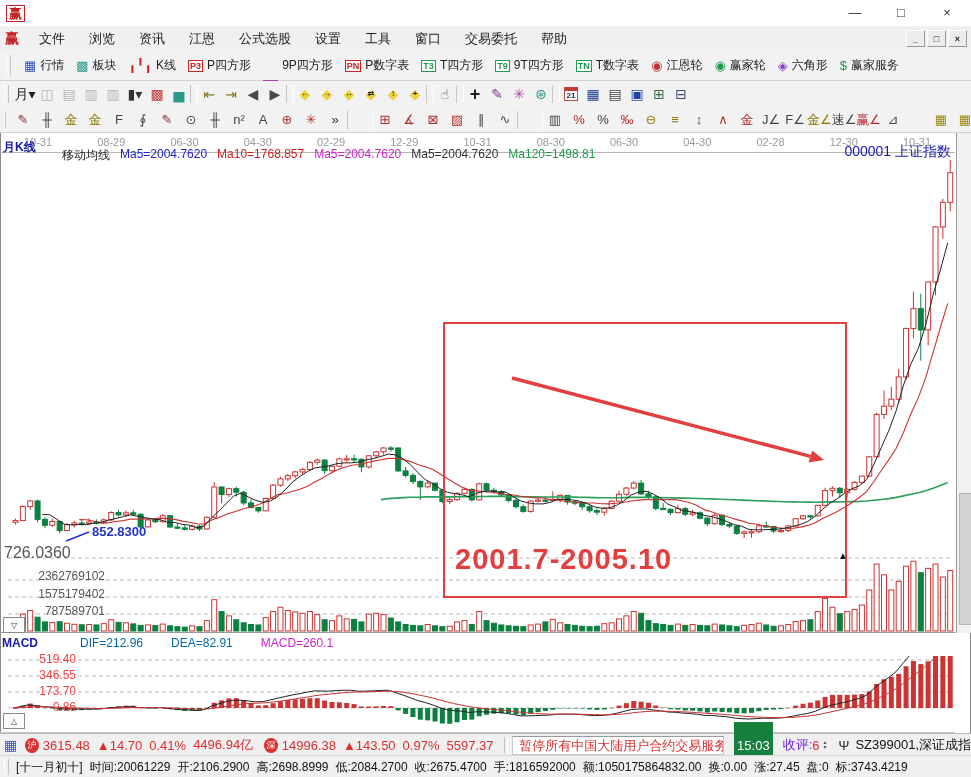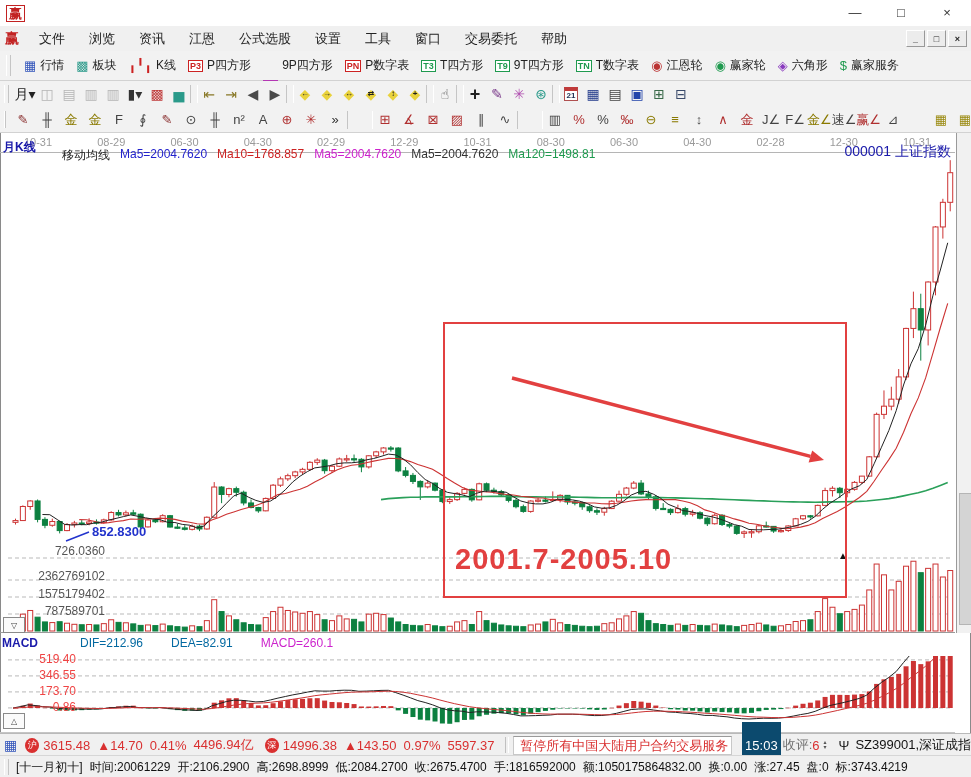--- a/index.html
+++ b/index.html
@@ -36,21 +36,21 @@
   .tbtn.spacer{flex:1}
   .tbtn.big{font-size:18px;font-weight:bold}
   .tbtn .g.cal{font-size:8px;font-weight:bold;border:1px solid #b05050;border-top:4px solid #c03a3a;background:#fff;padding:0 2px;line-height:9px}
   .tb3 .tbtn{min-width:24px;font-size:13px}
   
   #plot{left:0;top:0;pointer-events:none}
   .datelbl{position:absolute;top:136px;font-size:11px;color:#9a9a9a;transform:translateX(-50%)}
   .panelabel{left:3px;top:139px;font-size:12px;font-weight:bold;color:#1a1aaa}
   .legend{left:62px;top:147px;font-size:12px;display:flex;gap:10px;white-space:nowrap}
   .symlabel{right:20px;top:143px;font-size:14px;color:#1a1aaa}
-  .axlbl{position:absolute;font-size:12px;color:#555;text-align:right;width:95px;left:10px}
+  .axlbl{position:absolute;font-size:16px;color:#555;width:95px;left:4px}
   #vol-labels span{position:absolute;font-size:12px;color:#555;text-align:right;width:95px;left:10px}
   #vol-labels span:nth-child(1){top:569px}
   #vol-labels span:nth-child(2){top:587px}
   #vol-labels span:nth-child(3){top:604px}
   #macd-labels span{position:absolute;font-size:12px;color:#ef4444;text-align:right;width:68px;left:8px}
   #macd-labels span:nth-child(1){top:652px}
   #macd-labels span:nth-child(2){top:668px}
   #macd-labels span:nth-child(3){top:684px}
   #macd-labels span:nth-child(4){top:700px}
   .collapsebtn{position:absolute;left:3px;width:20px;height:14px;border:1px solid #8a8a8a;background:#fbfbfb;font-size:8px;color:#444;display:flex;align-items:center;justify-content:center}
@@ -65,22 +65,22 @@
   .scrollbar{left:956px;top:133px;width:15px;height:500px;background:#f1f1f1;border-left:1px solid #9a9a9a}
   .thumb{position:absolute;left:2px;top:360px;width:11px;height:130px;background:#d4d4d4;border:1px solid #b5b5b5}
   
   .statusbar{left:0;top:733px;width:971px;height:22px;background:#f0f0f0;border-top:1px solid #b9b9b9;display:flex;align-items:center;font-size:13px;white-space:nowrap}
   .statusbar .red{color:#d93030}
   .badge{width:15px;height:15px;border-radius:50%;background:#d93030;color:#fff;font-size:9px;display:inline-flex;align-items:center;justify-content:center;margin:0 4px}
   .boardicon{color:#3355bb;font-size:14px;margin:0 4px 0 4px}
   .sgap{margin-right:7px}
   .sbsep{width:2px;height:16px;border-left:1px solid #c0c0c0;border-right:1px solid #fff;margin:0 4px}
   .news{background:#fff;border:1px solid #c8c8c8;border-top-color:#9a9a9a;color:#d93030;padding:0 6px;height:17px;line-height:17px;width:218px;overflow:hidden}
-  .time{background:#0c4a6e;color:#fff;padding:16px 3px;margin-left:10px}
-  .review{color:#737373;margin-left:2px}
+  .time{background:#15803d;color:#fff;padding:16px 3px;margin-left:10px}
+  .review{color:#6d28d9;margin-left:10px}
   .spin{display:inline-flex;flex-direction:column;font-size:6px;line-height:5px;color:#555;margin:0 4px}
   .antenna{font-size:13px;color:#222;margin:0 6px 0 8px}
   .symtext{color:#111}
   .infobar{left:0;top:755px;width:971px;height:22px;background:#f0f0f0;border-top:1px solid #d6d6d6;display:flex;align-items:center;gap:7px;font-size:12px;color:#111;padding-left:4px;white-space:nowrap}
   .infogrip{width:3px;height:70%;border-left:1px solid #fff;border-right:1px solid #c5c5c5}
 </style>
 </head>
 <body>
 
 <div class="abs titlebar">

